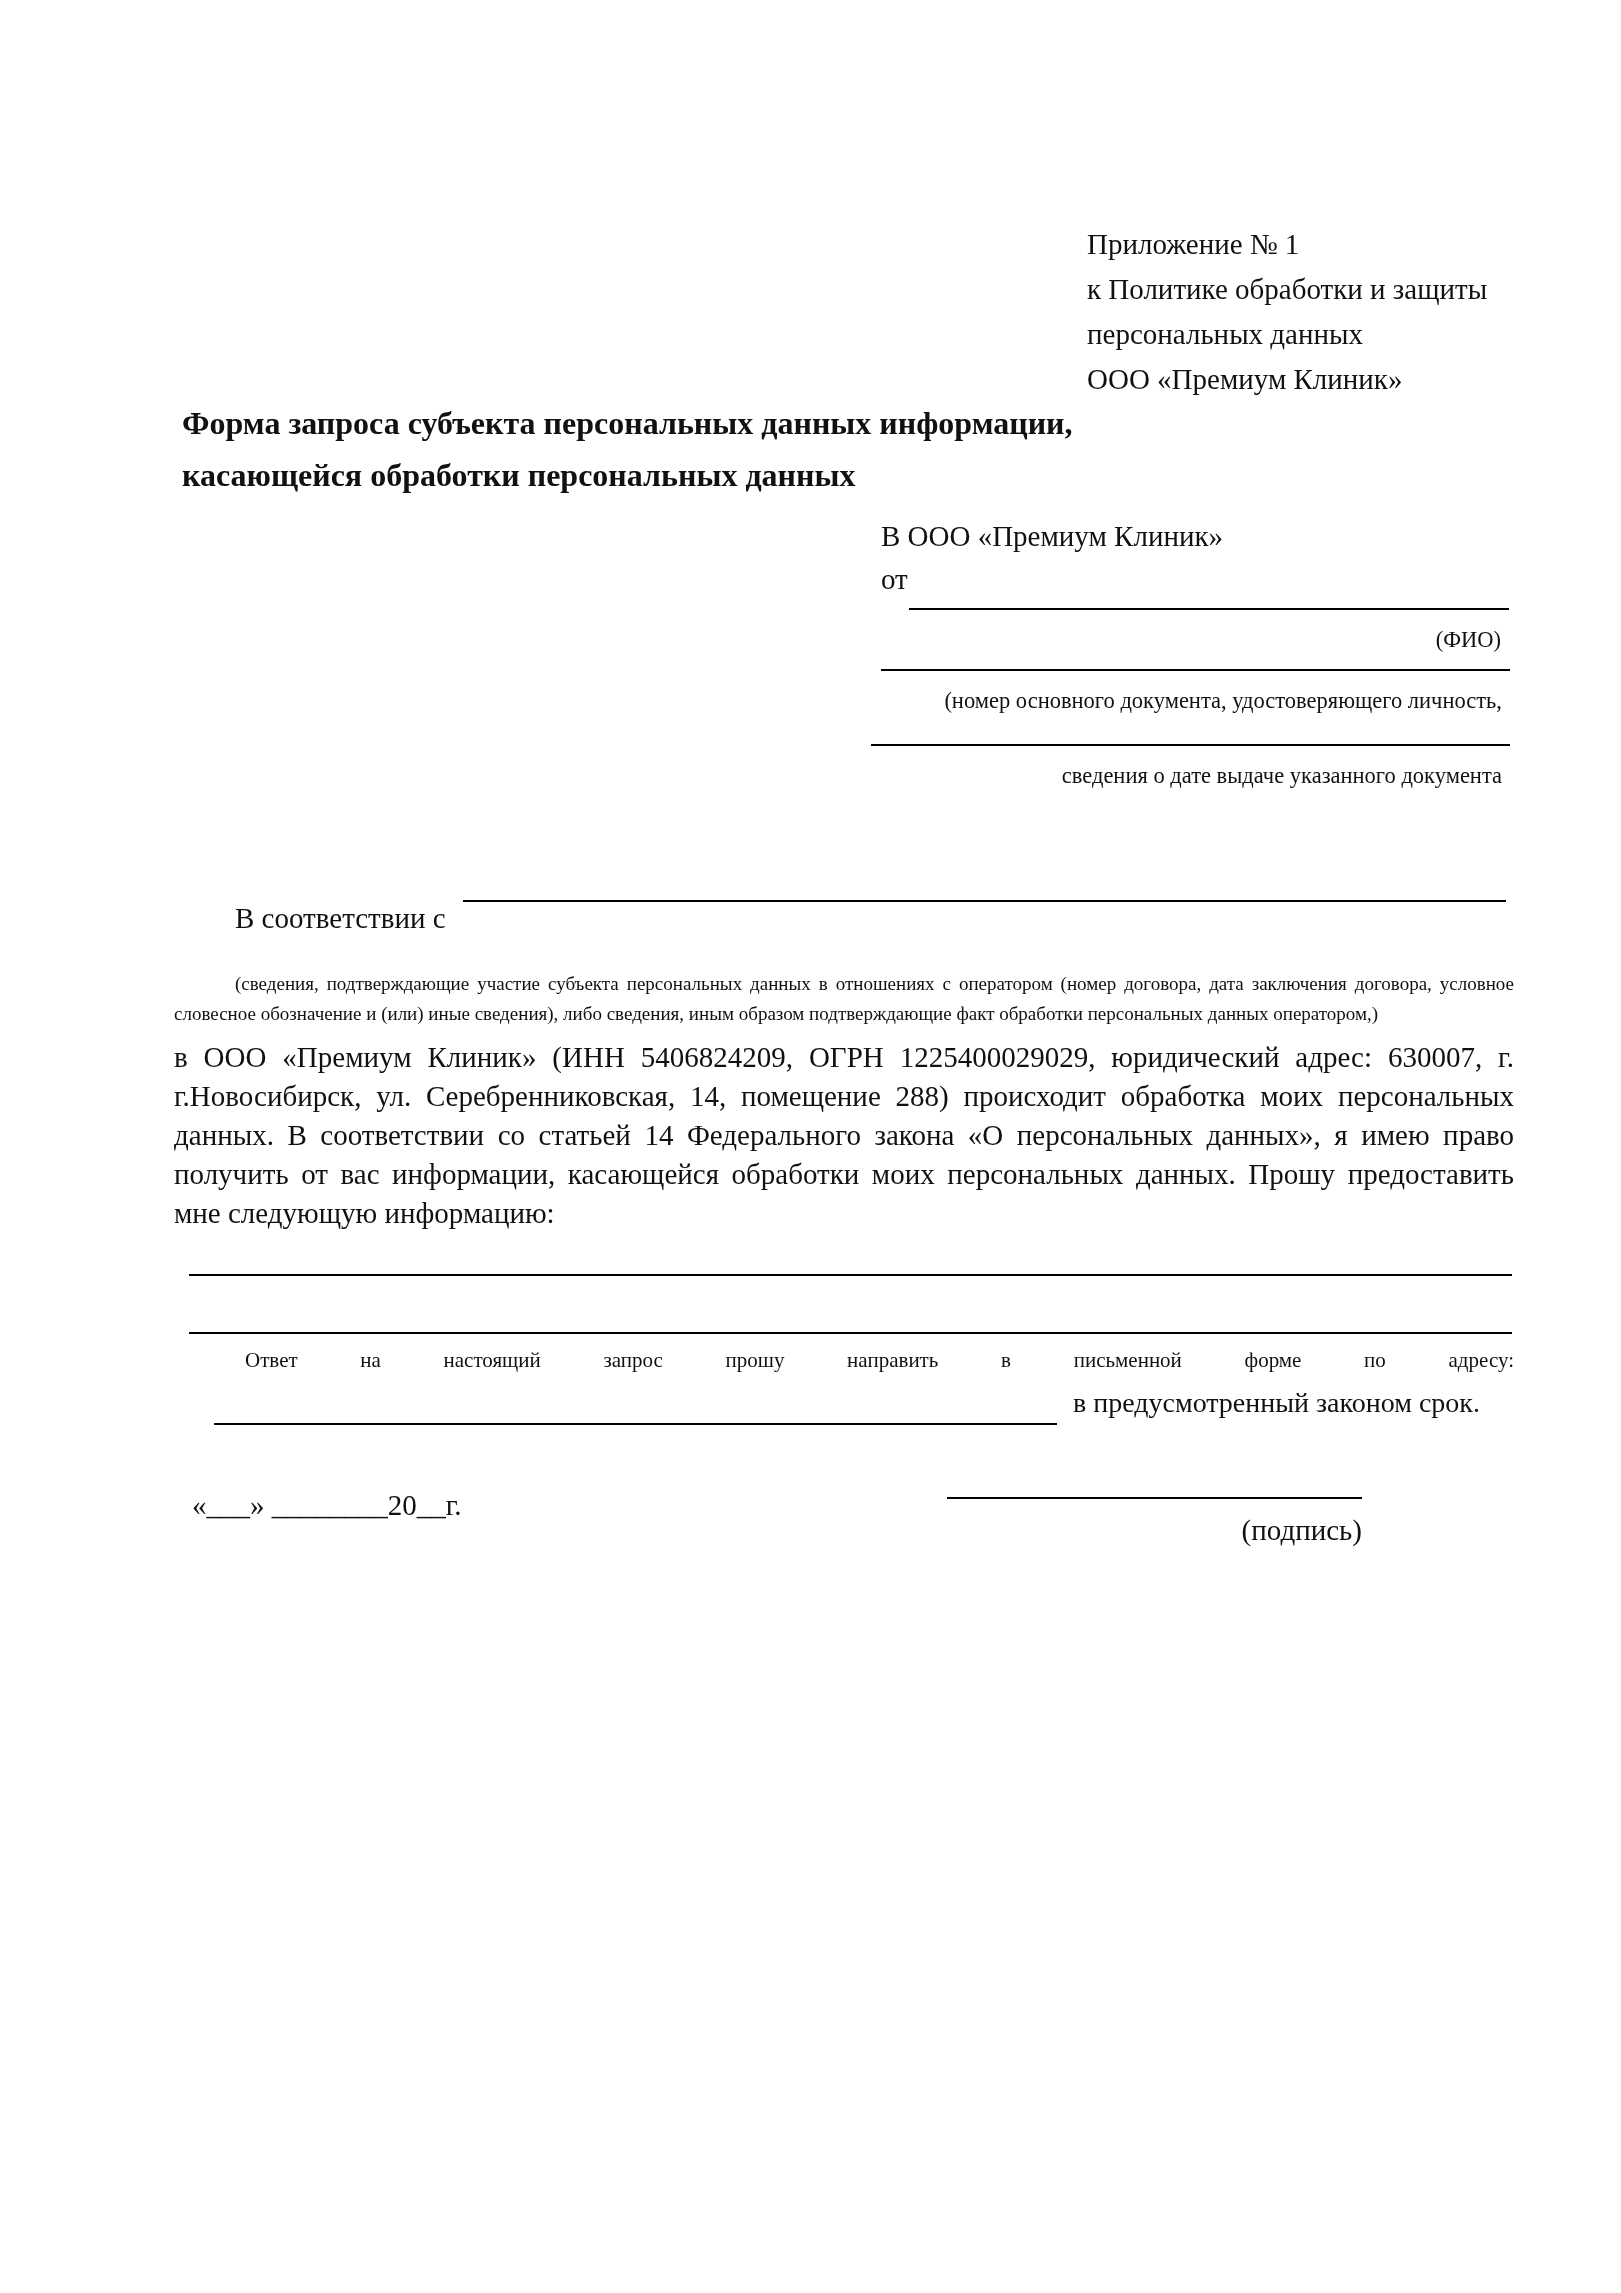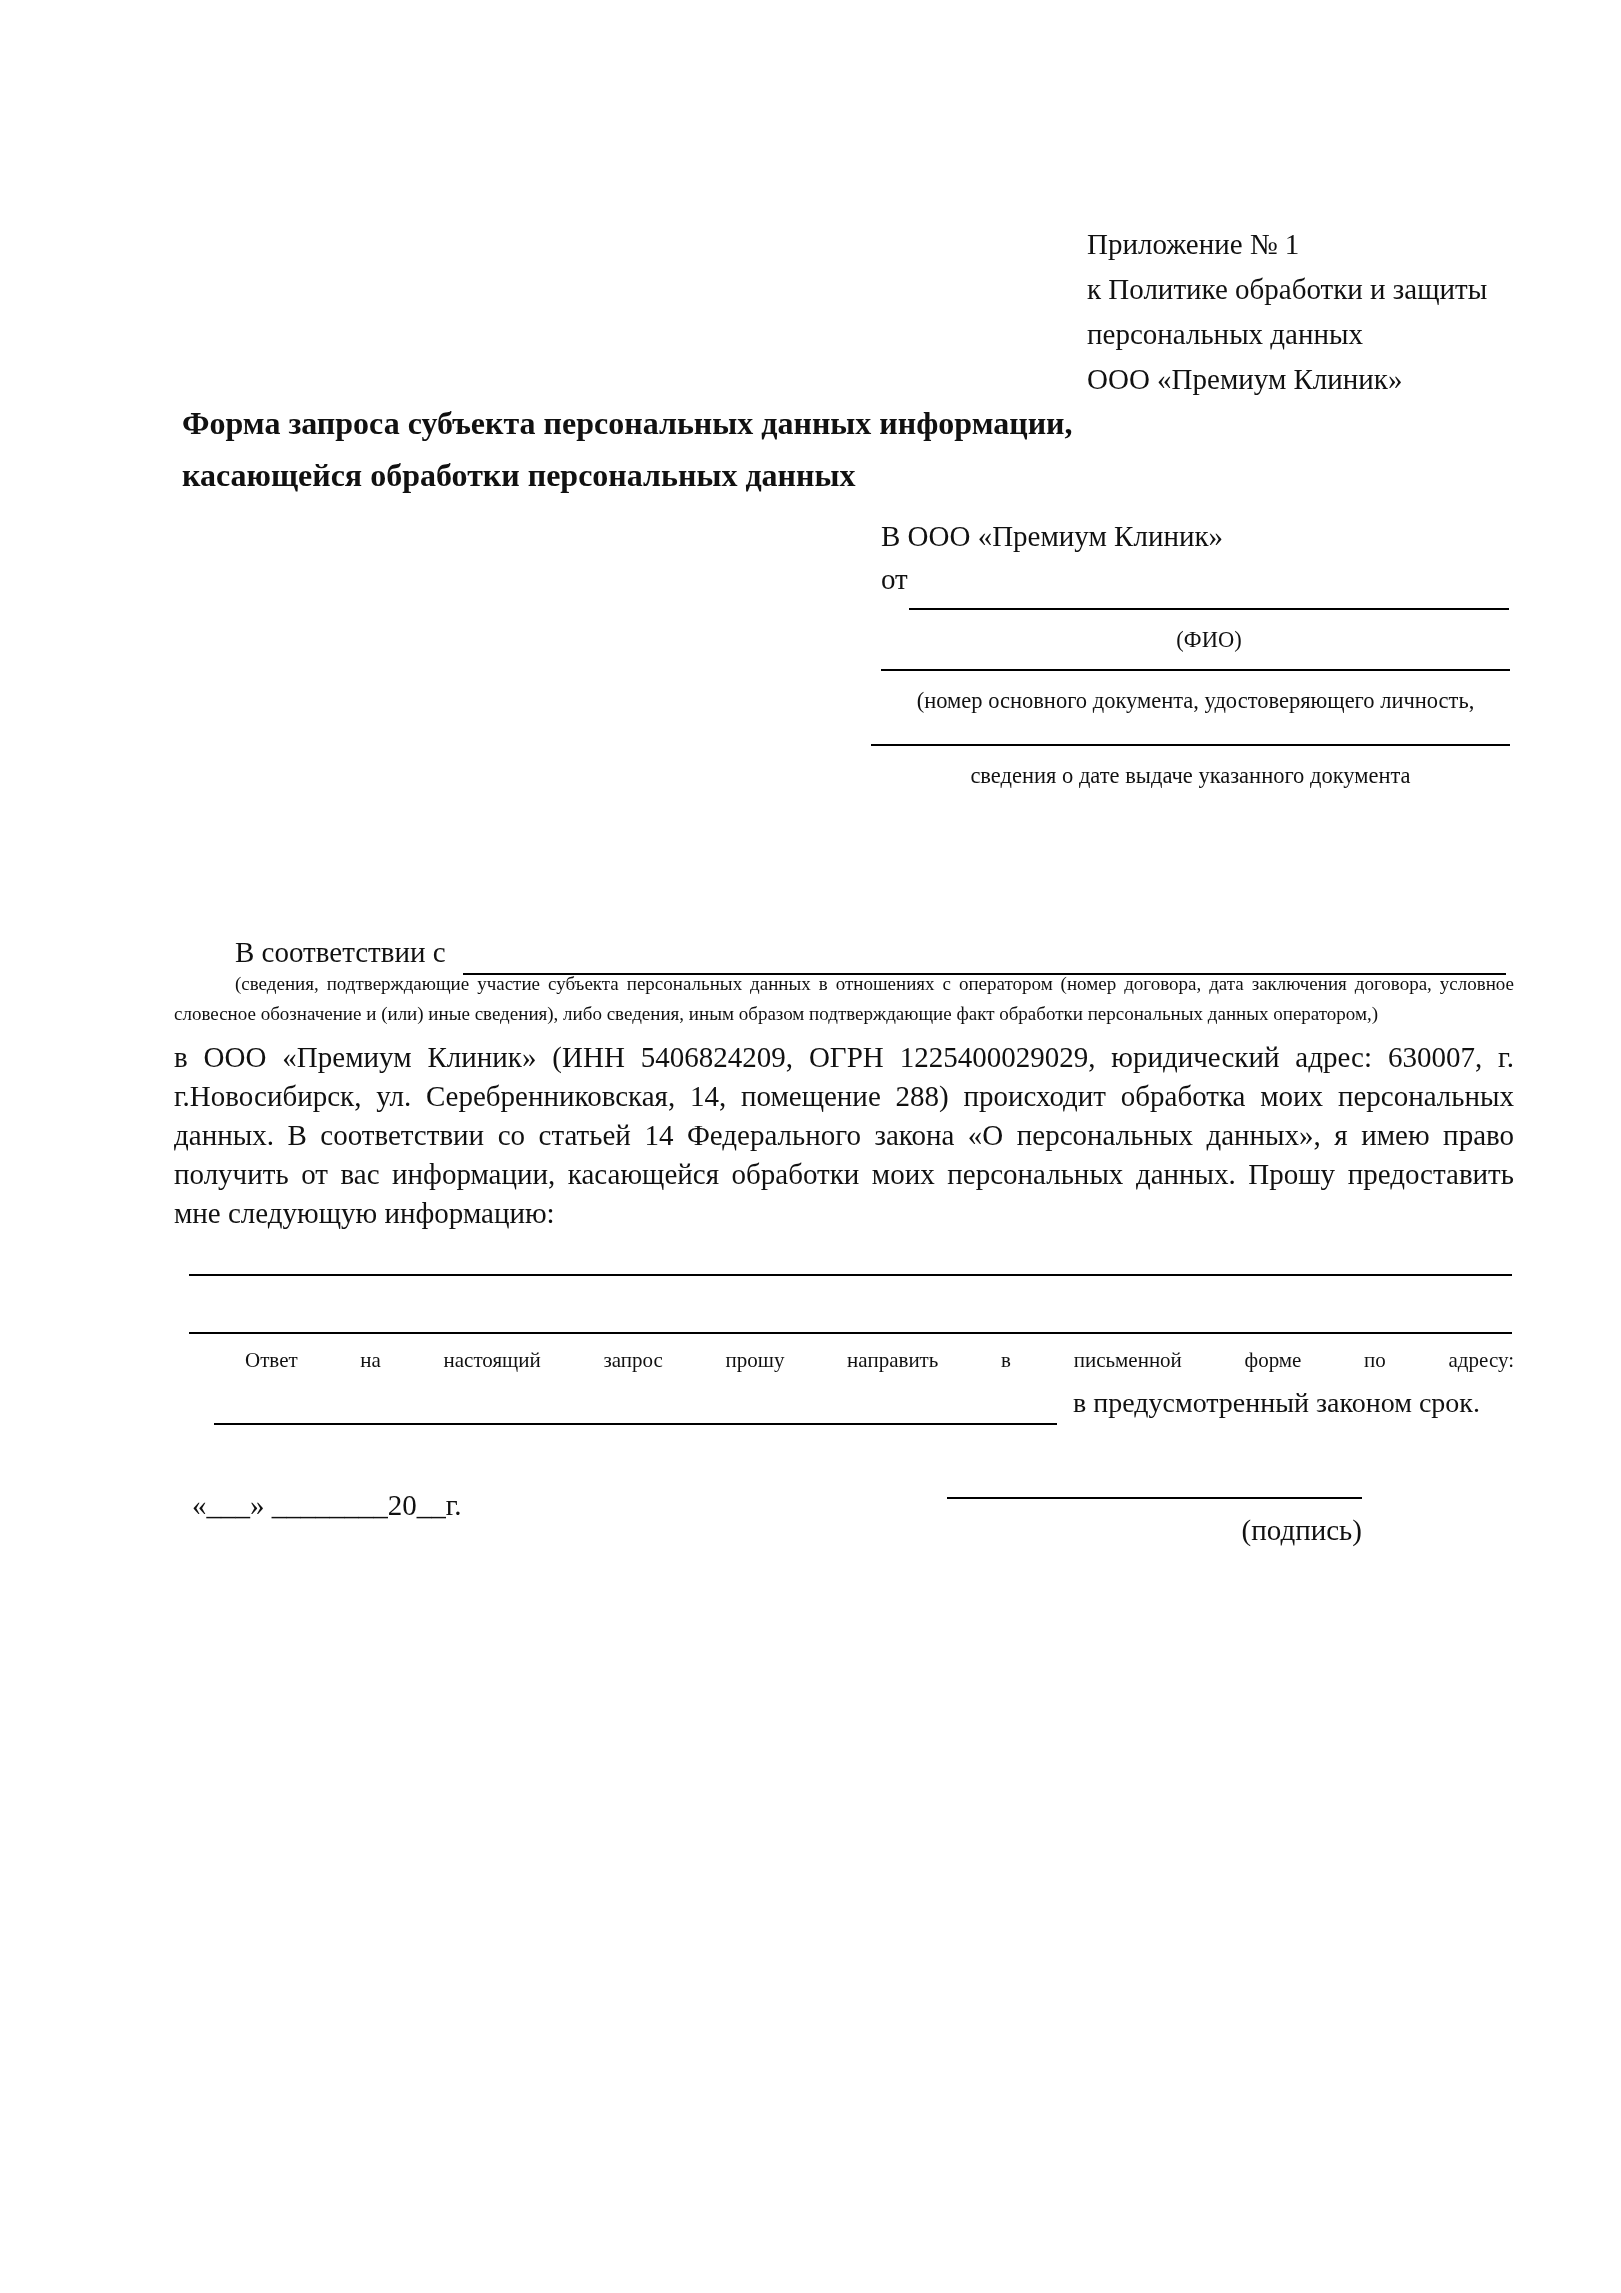--- a/index.html
+++ b/index.html
@@ -32,21 +32,21 @@
     line-height: 44px;
   }
   .addr-to { position: absolute; left: 849px; top: 488px; font-size: 29px; white-space: nowrap; }
   .addr-from { position: absolute; left: 849px; top: 531px; font-size: 29px; }
   .field {
     position: absolute;
     border-top: 2.9px solid #000;
   }
   .field .cap {
     display: block;
-    text-align: center;
+    text-align: right;
     font-size: 22.5px;
     line-height: 26.5px;
     padding-top: 9px;
     white-space: nowrap;
   }
   .f1 { left: 877px; top: 576px; width: 600px; }
   .f2 { left: 849px; top: 637px; width: 629px; }
   .f3 { left: 839px; top: 712px; width: 639px; }
   .f4 { left: 841px; top: 774px; width: 637px; }
   .request-heading {
@@ -54,24 +54,24 @@
     left: 142px;
     top: 855px;
     width: 1340px;
     text-align: center;
     font-size: 30px;
     letter-spacing: 1px;
   }
   .accordance {
     position: absolute;
     left: 142px;
-    top: 894px;
+    top: 860px;
     width: 1340px;
     display: flex;
-    align-items: flex-end;
+    align-items: flex-start;
     font-size: 29px;
     line-height: 37px;
   }
   .accordance .prefix { margin-left: 61px; white-space: nowrap; }
   .accordance .blank {
     flex: 1;
     height: 0;
     border-top: 2.9px solid #000;
     margin-left: 9.8px;
     margin-bottom: 3.9px;

